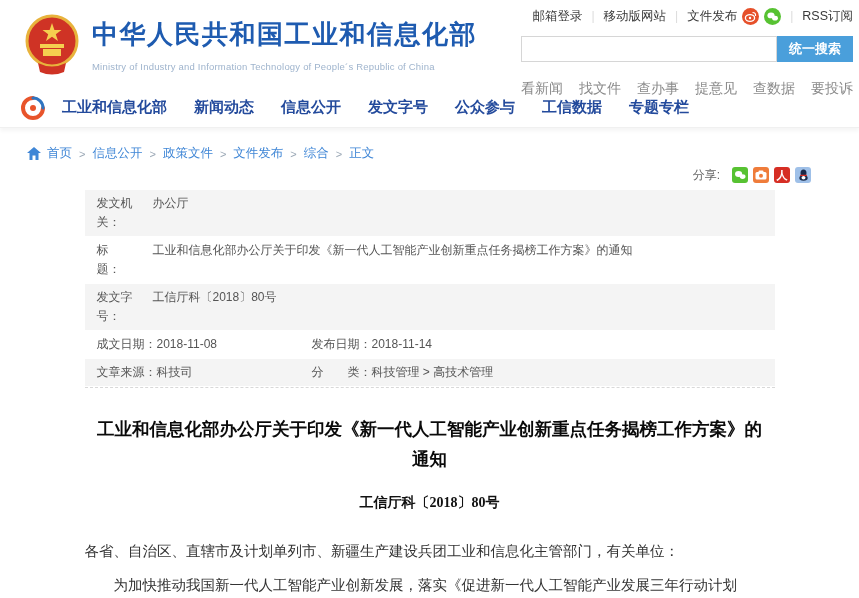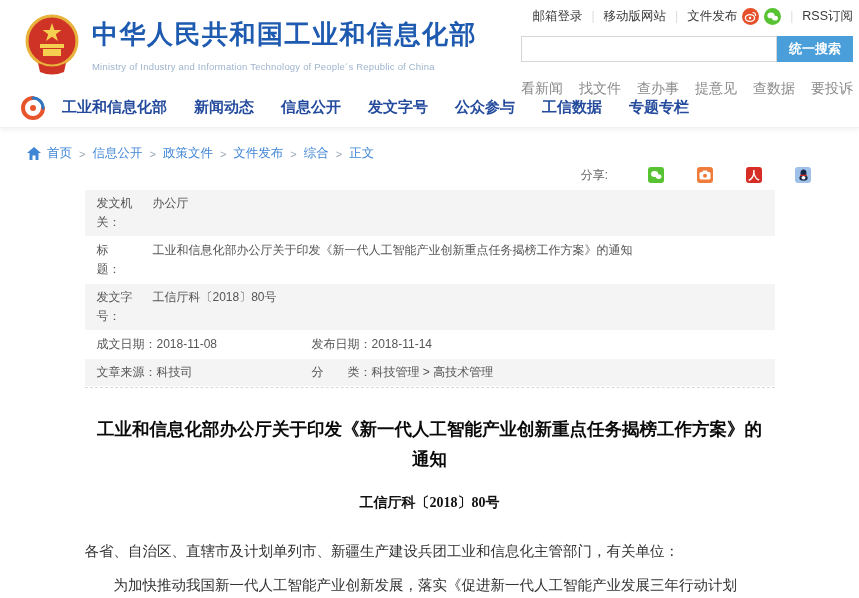--- a/index.html
+++ b/index.html
@@ -31,21 +31,21 @@
   .nav-logo { width:26px; height:26px; margin-right:16px; }
   .nav-item { font-size:15px; font-weight:bold; color:#234a9c; text-decoration:none; margin-right:27px;font-family:Liberation Mono, monospace; }
 
   
   .breadcrumb { padding:17px 0 2px 27px; font-size:12.5px; display:flex; align-items:center; }
   .breadcrumb a { color:#3f86d6; text-decoration:none; }
   .crumb-sep { color:#9aa7b5; margin:0 7px; font-size:11px; }
   .home-ico { width:14px; height:13px; margin-right:6px; }
 
   
-  .share-row { display:flex; justify-content:flex-end; align-items:center; padding-right:48px; height:22px;gap:28px; }
+  .share-row { display:flex; justify-content:flex-end; align-items:center; padding-right:48px; height:22px; }
   .share-label { font-size:12px; color:#666; margin-right:7px; }
   .share-ico { width:16px; height:16px; border-radius:3px; margin-left:5px; display:flex;
     align-items:center; justify-content:center; }
   .share-ico svg { display:block; }
 
   
   .info-table { width:690px; margin:4px auto 0; border-bottom:1px dashed #d8d8d8; }
   .info-row { display:flex; font-size:12px; line-height:19px; color:#555; padding:4px 12px;
     border-bottom:1px solid #fff; }
   .info-row.gray { background:#f4f4f4; }

